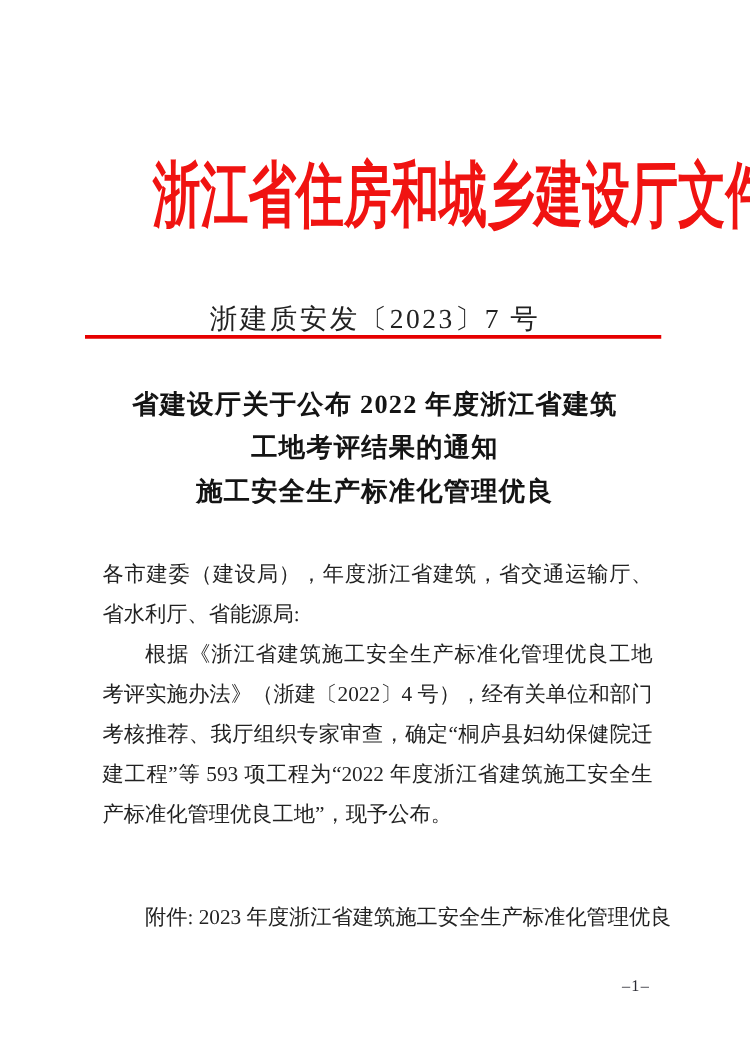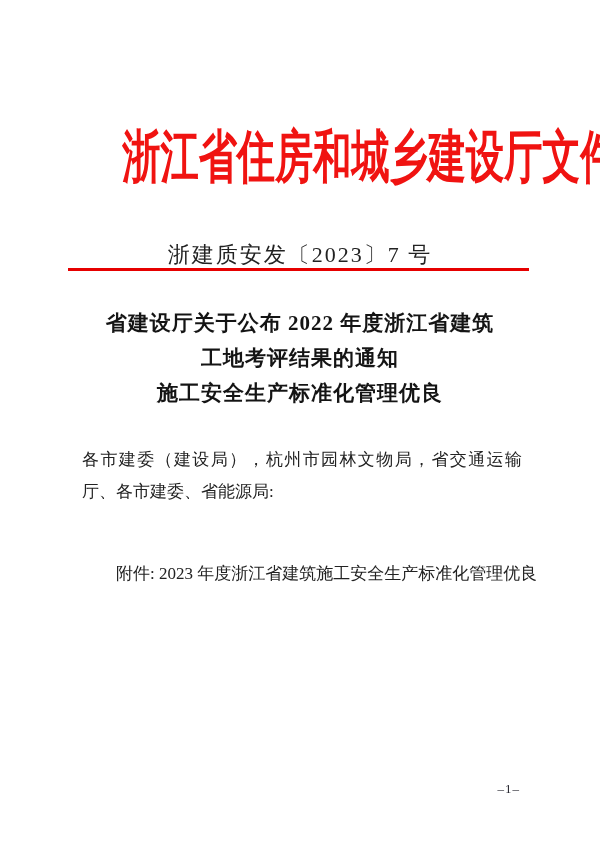--- a/index.html
+++ b/index.html
@@ -98,19 +98,20 @@
 
   <div class="red-divider"></div>
 
   <div class="title-block">
     <div>省建设厅关于公布 2022 年度浙江省建筑</div>
     <div>工地考评结果的通知</div>
     <div>施工安全生产标准化管理优良</div>
   </div>
 
   <div class="body-block">
-    <p>各市建委（建设局），杭州市园林文物局，省交通运输厅、各市建委、省能源局:</p>
+    <p>各市建委（建设局），年度浙江省建筑，省交通运输厅、省水利厅、省能源局:</p>
+    <p class="para-indent">根据《浙江省建筑施工安全生产标准化管理优良工地考评实施办法》（浙建〔2022〕4 号），经有关单位和部门考核推荐、我厅组织专家审查，确定“桐庐县妇幼保健院迁建工程”等 593 项工程为“2022 年度浙江省建筑施工安全生产标准化管理优良工地”，现予公布。</p>
     <p class="attachment-line">附件: 2023 年度浙江省建筑施工安全生产标准化管理优良</p>
   </div>
 
   <div class="page-number">–1–</div>
 
 </div>
 
 </body></html>

